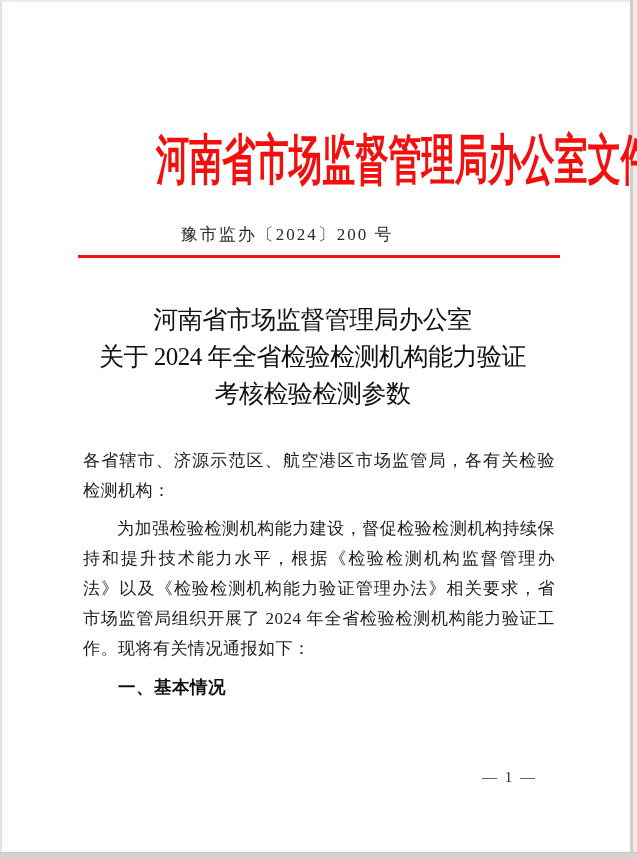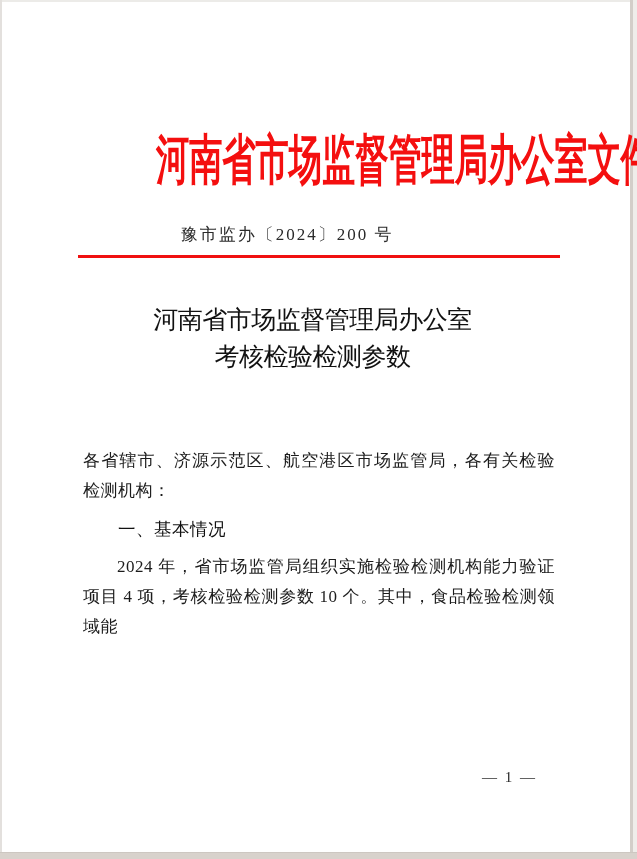--- a/index.html
+++ b/index.html
@@ -69,21 +69,21 @@
     line-height: 30px;
     letter-spacing: 0.5px;
     text-align: justify;
     text-justify: inter-ideograph;
   }
   .body-text p { margin: 8px; }
   .indent { text-indent: 2em; }
   .section-heading {
     text-indent: 2em;
     font-family: "Liberation Sans", "DejaVu Sans", sans-serif;
-    font-weight: normal;
+    font-weight: bold;
     font-size: 17.5px;
     letter-spacing: 0.5px;
     color: #111111;
   }
   .page-number {
     position: absolute;
     top: 767px; right: 100px;
     font-size: 15px;
     line-height: 20px;
     color: #2a2a2a;
@@ -104,24 +104,25 @@
   <div class="letterhead">
     <span class="squeeze">河南省市场监督管理局办公室文件</span>
   </div>
 
   <div class="doc-number">豫市监办〔2024〕200 号</div>
 
   <div class="red-rule"></div>
 
   <div class="doc-title">
     <div>河南省市场监督管理局办公室</div>
+    <div>关于 2024 年全省检验检测机构能力验证</div>
     <div>考核检验检测参数</div>
   </div>
 
   <div class="body-text">
     <p class="salutation">各省辖市、济源示范区、航空港区市场监管局，各有关检验检测机构：</p>
+    <p class="indent">为加强检验检测机构能力建设，督促检验检测机构持续保持和提升技术能力水平，根据《检验检测机构监督管理办法》以及《检验检测机构能力验证管理办法》相关要求，省市场监管局组织开展了 2024 年全省检验检测机构能力验证工作。现将有关情况通报如下：</p>
     <p class="section-heading">一、基本情况</p>
-    <p class="indent">2024 年，省市场监管局组织实施检验检测机构能力验证项目 4 项，考核检验检测参数 10 个。其中，食品检验检测领域能</p>
   </div>
 
   <div class="page-number">— 1 —</div>
 
 </div>
 
 </body></html>

